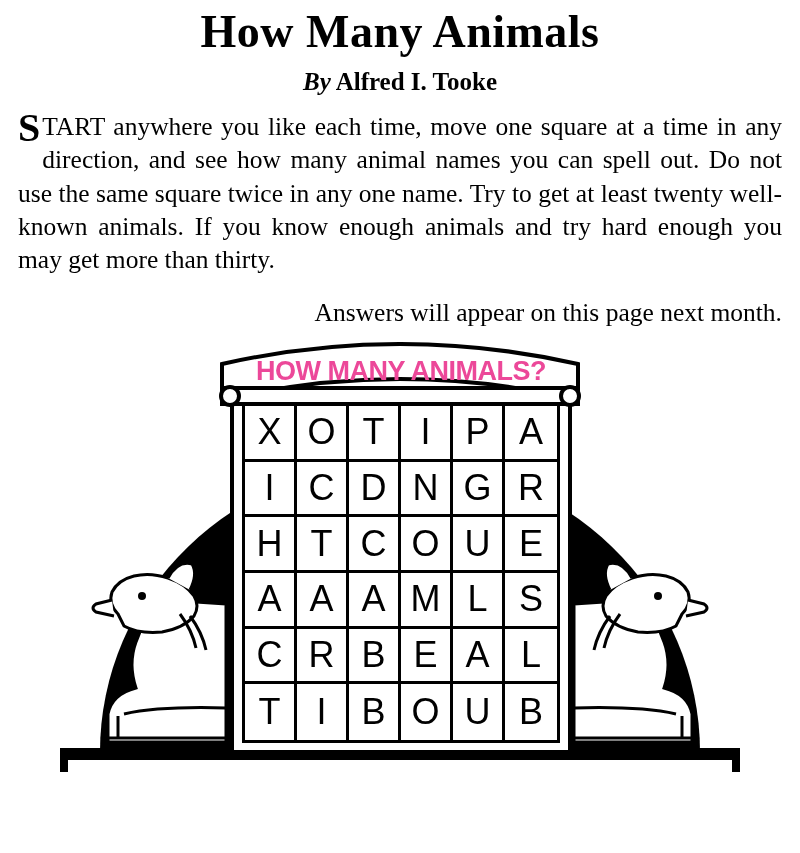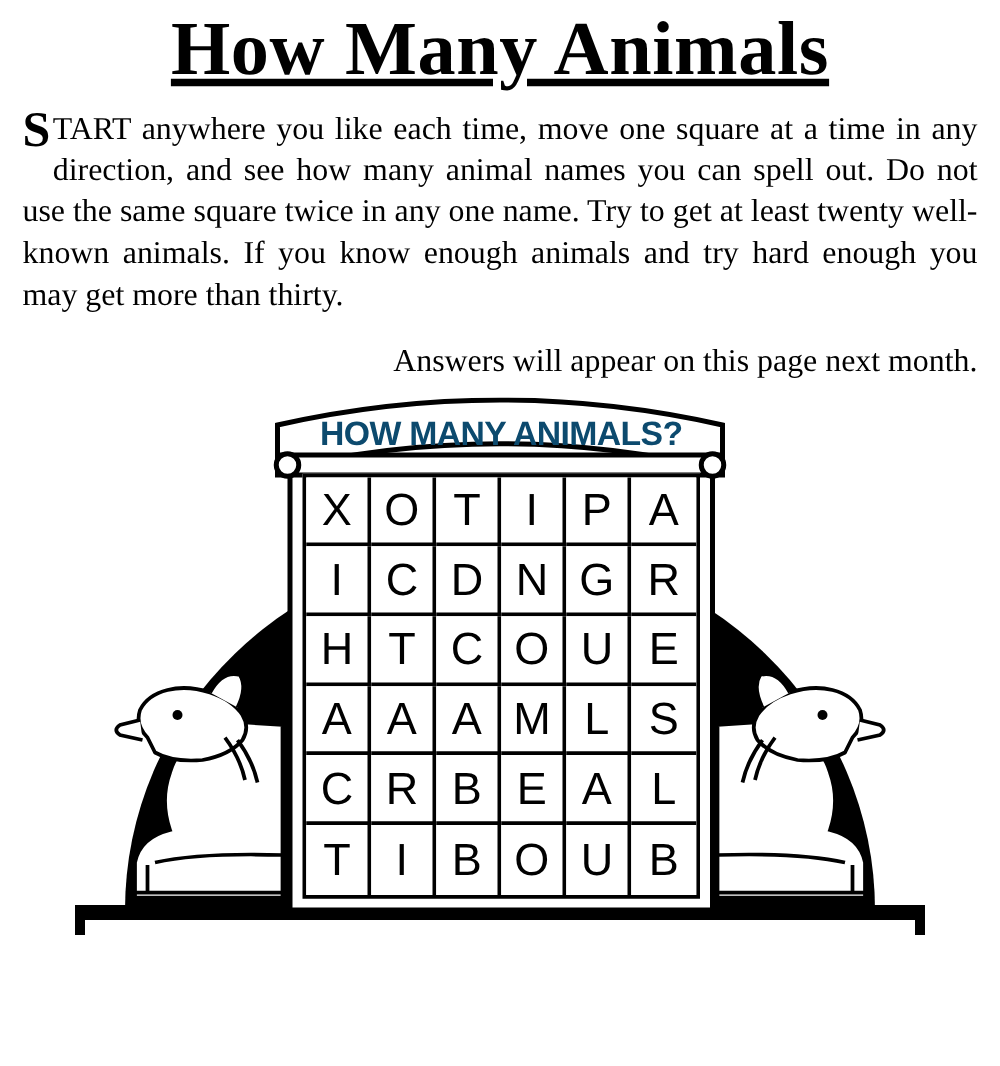--- a/index.html
+++ b/index.html
@@ -17,25 +17,24 @@
   }
   .page {
     width: 800px;
     height: 853px;
     position: relative;
   }
   .title {
     text-align: center;
     font-family: "Liberation Serif", serif;
     font-weight: bold;
-    font-size: 61px;
+    font-size: 46px;
     letter-spacing: 0.5px;
     margin: 8px 0 0 0;
     line-height: 1.05;
-    text-decoration: underline;
   }
   .byline {
     text-align: center;
     font-size: 25px;
     font-weight: bold;
     margin-top: 12px;
   }
   .byline .by-italic {
     font-style: italic;
   }
@@ -100,31 +99,35 @@
   .banner-text {
     position: absolute;
     left: 242px;
     top: 14px;
     width: 318px;
     text-align: center;
     font-family: "Liberation Sans", sans-serif;
     font-weight: bold;
     font-size: 27px;
     letter-spacing: -0.5px;
-    color: #0c4a6e;
+    color: #ec4899;
     white-space: nowrap;
   }
 </style>
 </head>
 <body>
 
 <div class="page">
 
   <h1 class="title">How Many Animals</h1>
 
+  <div class="byline">
+    <span class="by-italic">By</span>
+    <span>Alfred I. Tooke</span>
+  </div>
 
   <p class="body-copy"><span class="dropcap">S</span><span>TART anywhere you like each time, move one square at a time in any direction, and see how many animal names you can spell out.  Do not use the same square twice in any one name.  Try to get at least twenty well-known animals.  If you know enough animals and try hard enough you may get more than thirty.</span></p>
 
   <p class="answers-note">Answers will appear on this page next month.</p>
 
   <div class="illustration">
 
     <svg class="illo-svg" width="800" height="430" viewBox="0 0 800 430">
 
       <g>

